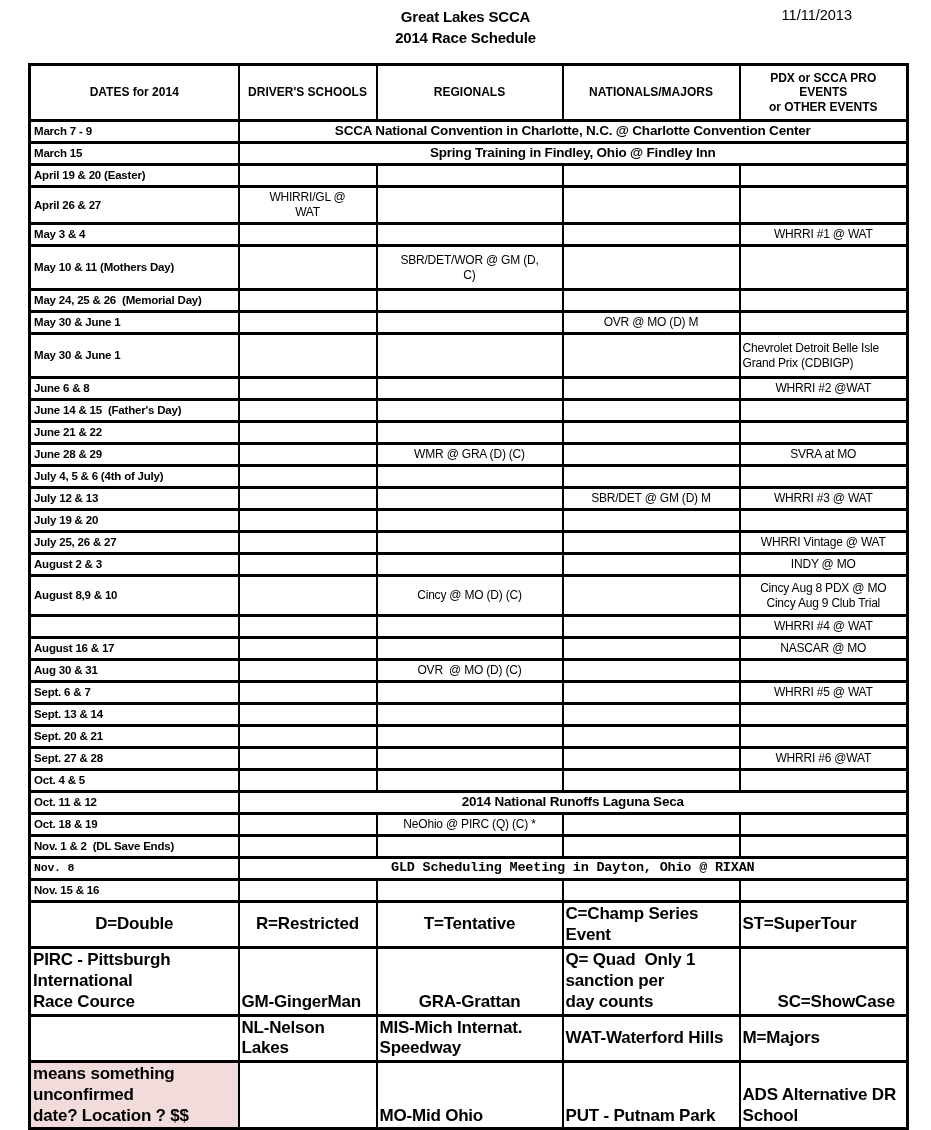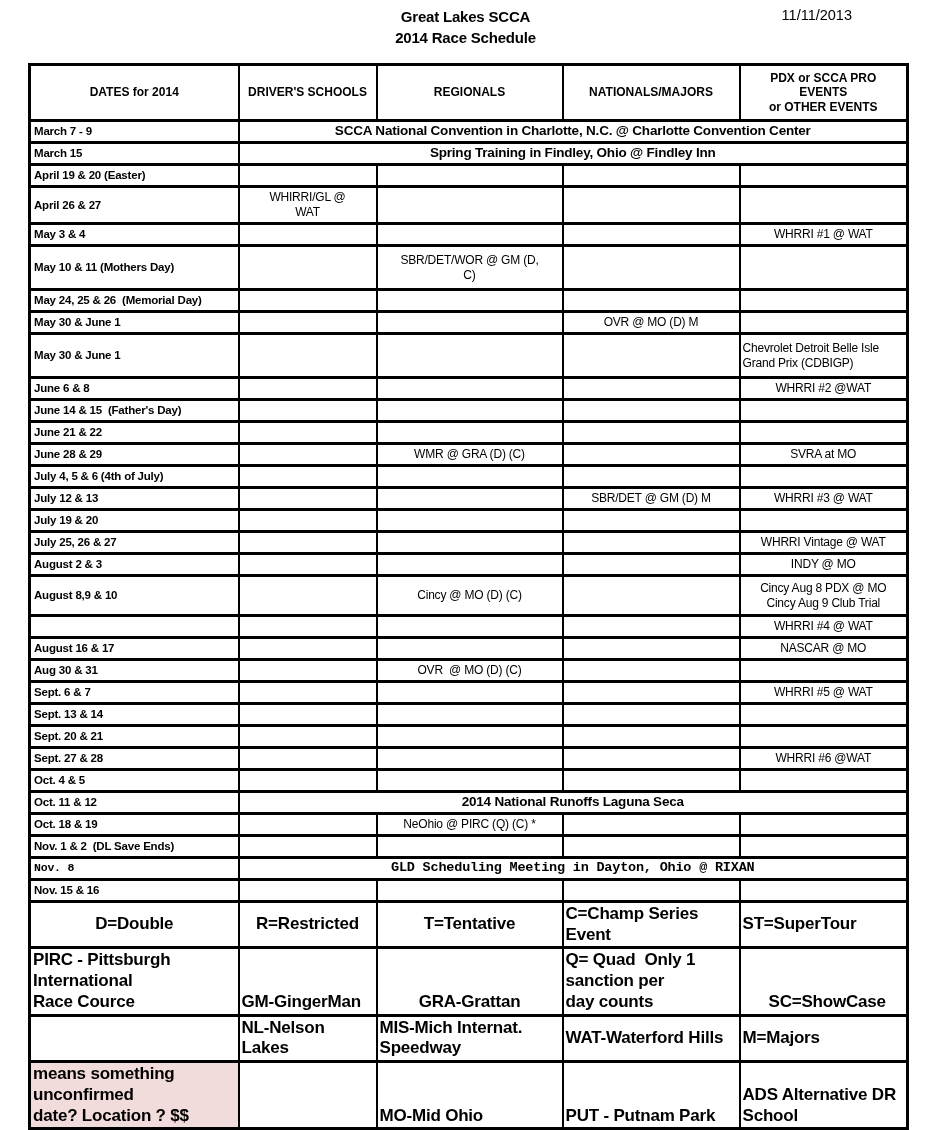--- a/index.html
+++ b/index.html
@@ -276,21 +276,21 @@
         <td class="legend-cell" style="text-align: left;">C=Champ Series Event</td>
         <td class="legend-cell" style="text-align: left;">ST=SuperTour</td>
       </tr>
       <tr style="height: 36px;">
         <td class="legend-cell" style="text-align: left;">PIRC - Pittsburgh International
 Race Cource</td>
         <td class="legend-cell" style="text-align: left; vertical-align: bottom;">GM-GingerMan</td>
         <td class="legend-cell" style="text-align: center; vertical-align: bottom;">GRA-Grattan</td>
         <td class="legend-cell" style="text-align: left;">Q= Quad  Only 1 sanction per
 day counts</td>
-        <td class="legend-cell" style="text-align: left; vertical-align: bottom; padding-left: 28px;">SC=ShowCase</td>
+        <td class="legend-cell" style="text-align: center; vertical-align: bottom; padding-left: 28px;">SC=ShowCase</td>
       </tr>
       <tr style="height: 18px;">
         <td class="legend-cell" style="text-align: left;"></td>
         <td class="legend-cell" style="text-align: left;">NL-Nelson Lakes</td>
         <td class="legend-cell" style="text-align: left;">MIS-Mich Internat. Speedway</td>
         <td class="legend-cell" style="text-align: left;">WAT-Waterford Hills</td>
         <td class="legend-cell" style="text-align: left; margin-left: 20px;">M=Majors</td>
       </tr>
       <tr style="height: 49px;">
         <td class="legend-cell" style="text-align: left; vertical-align: top; background: rgb(242, 220, 219); margin-top: 39px;">means something unconfirmed

